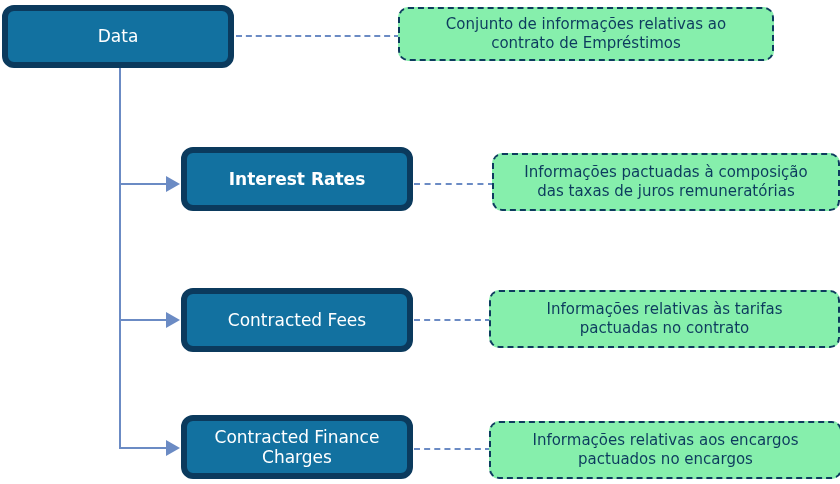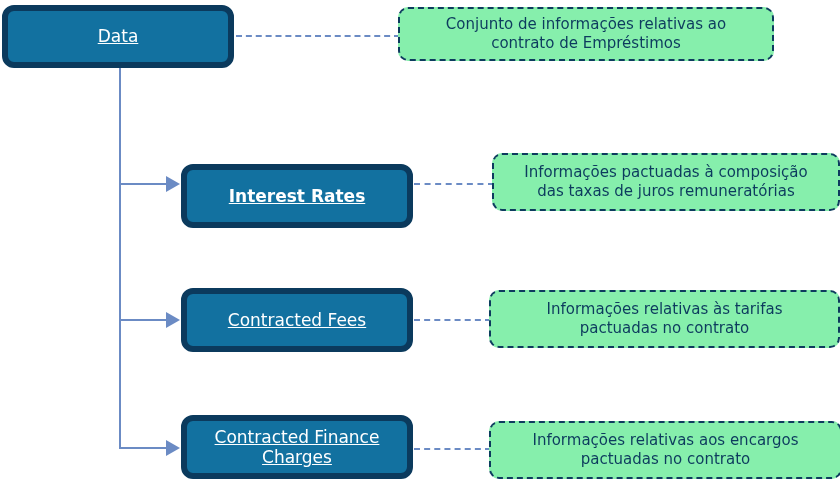--- a/index.html
+++ b/index.html
@@ -30,38 +30,37 @@
     justify-content: center;
     text-align: center;
     color: #ffffff;
     line-height: 1.18;
     z-index: 3;
   }
   .node .node-label {
     display: block;
     padding: 0 10px;
     white-space: pre-line;
-    text-decoration: underline;
   }
   .node.root {
     left: 2px;
     top: 5px;
     width: 232px;
     height: 63px;
     font-size: 17px;
     font-weight: 400;
   }
   .node.child {
     left: 181px;
     width: 232px;
     height: 64px;
     font-size: 17px;
   }
   .node.child.bold .node-label { font-weight: 700; }
-  .node.child.r1 { top: 164px; }
+  .node.child.r1 { top: 147px; }
   .node.child.r2 { top: 288px; }
   .node.child.r3 { top: 415px; }
 
   
   .note {
     position: absolute;
     box-sizing: border-box;
     background: #86efac;
     border: 2px dashed #0d3b5e;
     border-radius: 10px;
@@ -178,16 +177,16 @@
 das taxas de juros remuneratórias</span>
   </div>
 
   <div class="note n2">
     <span class="note-label">Informações relativas às tarifas
 pactuadas no contrato</span>
   </div>
 
   <div class="note n3">
     <span class="note-label">Informações relativas aos encargos
-pactuadas no contrato</span>
+pactuados no encargos</span>
   </div>
 
 </div>
 
 </body></html>

